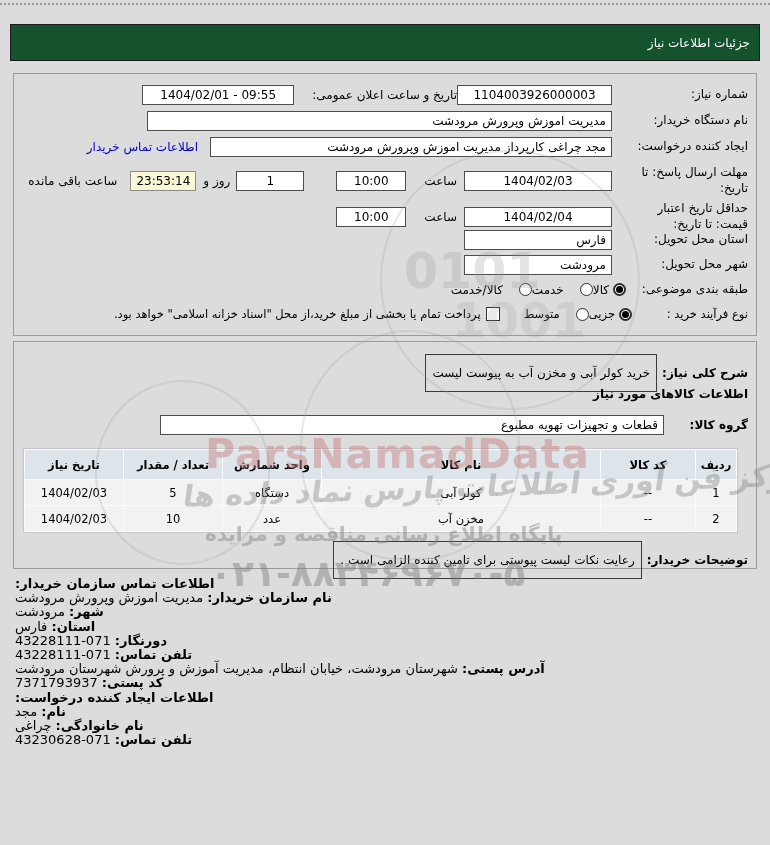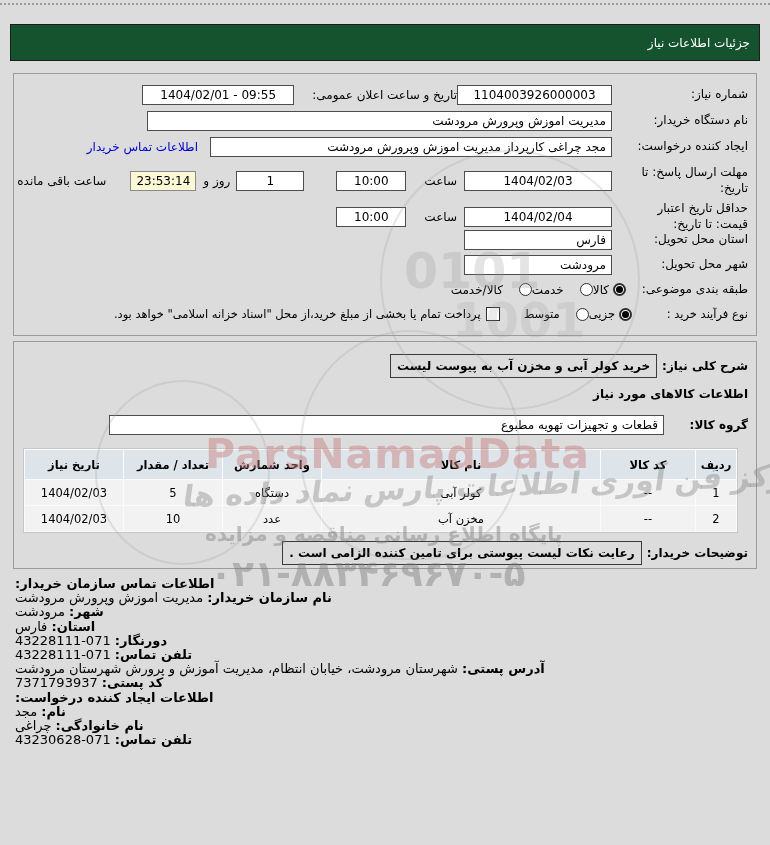--- a/index.html
+++ b/index.html
@@ -37,21 +37,21 @@
   .radio { width:13px; height:13px; border-radius:50%; background:#fff;
     border:1px solid #2e2e2e; display:inline-flex; align-items:center;
     justify-content:center; flex:0 0 auto; margin-left:4px; }
   .radio.sel { border-width:2px; }
   .radio.sel::after { content:""; width:7px; height:7px; border-radius:50%; background:#000; }
   .checkbox { width:14px; height:14px; background:#fff; border:1px solid #2e2e2e;
     display:inline-block; flex:0 0 auto; margin-left:5px; }
   .opt-lbl { margin-left:16px; }
 
   .bold { font-weight:bold; }
-  .boxed-val { border:1px solid #3a3a3a; padding:4px 6px; margin-right:5px; background:transparent;font-weight:bold; }
+  .boxed-val { border:1px solid #3a3a3a; padding:11px 6px; margin-right:5px; background:transparent; }
 
   
   .goods-table { position:absolute; top:106px; right:18px; left:18px;
     border-collapse:separate; border-spacing:1px; background:#fbfbfb;
     border:1px solid #c7c7c7; table-layout:fixed; width:706px; }
   .goods-table th { background:#dde4ea; font-weight:bold; height:29px;
     font-size:11.5px; text-align:center; }
   .goods-table td { background:#f2f2f2; height:25px; text-align:center; font-size:11.5px; }
 
   
@@ -120,21 +120,21 @@
   </div>
 
   <div class="row" style="top:90px; height:34px;">
     <span class="lbl lbl2">مهلت ارسال پاسخ: تا تاریخ:</span>
     <span class="fld center ltr" style="width:148px;">1404/02/03</span>
     <span style="margin-right:7px;">ساعت</span>
     <span class="fld center ltr" style="width:70px;">10:00</span>
     <span class="fld center ltr" style="width:68px; margin-right:32px;">1</span>
     <span style="margin-right:6px;">روز و</span>
     <span class="fld center yellow ltr" style="width:66px; margin-right:7px;">23:53:14</span>
-    <span style="margin-right:24px;">ساعت باقی مانده</span>
+    <span style="margin-right:13px;">ساعت باقی مانده</span>
   </div>
 
   <div class="row" style="top:126px; height:34px;">
     <span class="lbl lbl2">حداقل تاریخ اعتبار قیمت: تا تاریخ:</span>
     <span class="fld center ltr" style="width:148px;">1404/02/04</span>
     <span style="margin-right:7px;">ساعت</span>
     <span class="fld center ltr" style="width:70px;">10:00</span>
   </div>
 
   <div class="row" style="top:156px;">
@@ -174,21 +174,21 @@
     <span class="bold">شرح کلی نیاز:</span>
     <span class="boxed-val">خرید کولر آبی و مخزن آب به پیوست لیست</span>
   </div>
 
   <div class="row bold" style="top:45px;">
     <span>اطلاعات کالاهای مورد نیاز</span>
   </div>
 
   <div class="row" style="top:73px;">
     <span class="bold" style="width:72px; flex:0 0 72px; text-align:right;">گروه کالا:</span>
-    <span class="fld" style="width:555px; margin-right:12px;">قطعات و تجهیزات تهویه مطبوع</span>
+    <span class="fld" style="width:504px; margin-right:12px;">قطعات و تجهیزات تهویه مطبوع</span>
   </div>
 
   <table class="goods-table">
     <colgroup>
       <col style="width:40px">
         <col style="width:94px">
         <col style="width:278px">
       <col style="width:98px">
         <col style="width:98px">
         <col style="width:98px">

